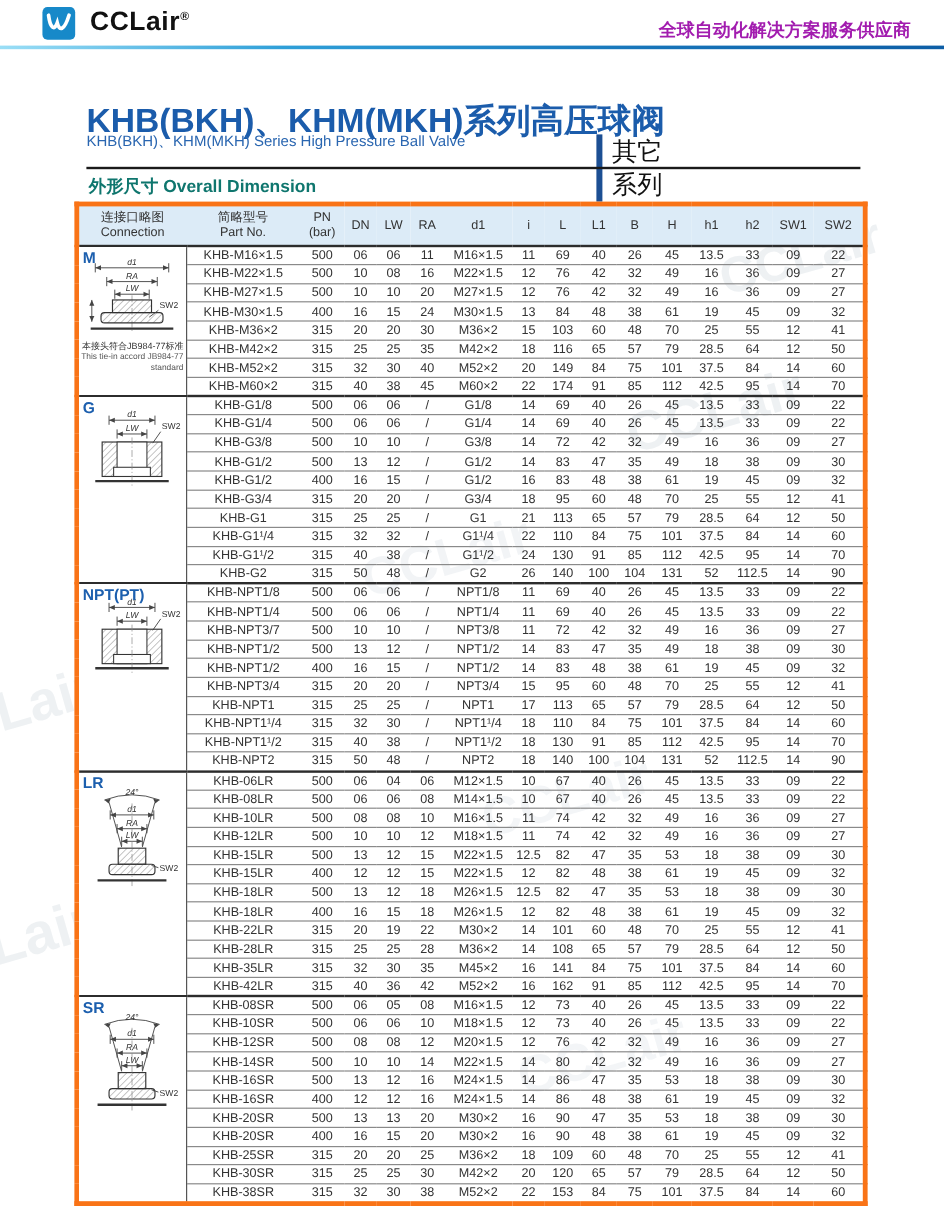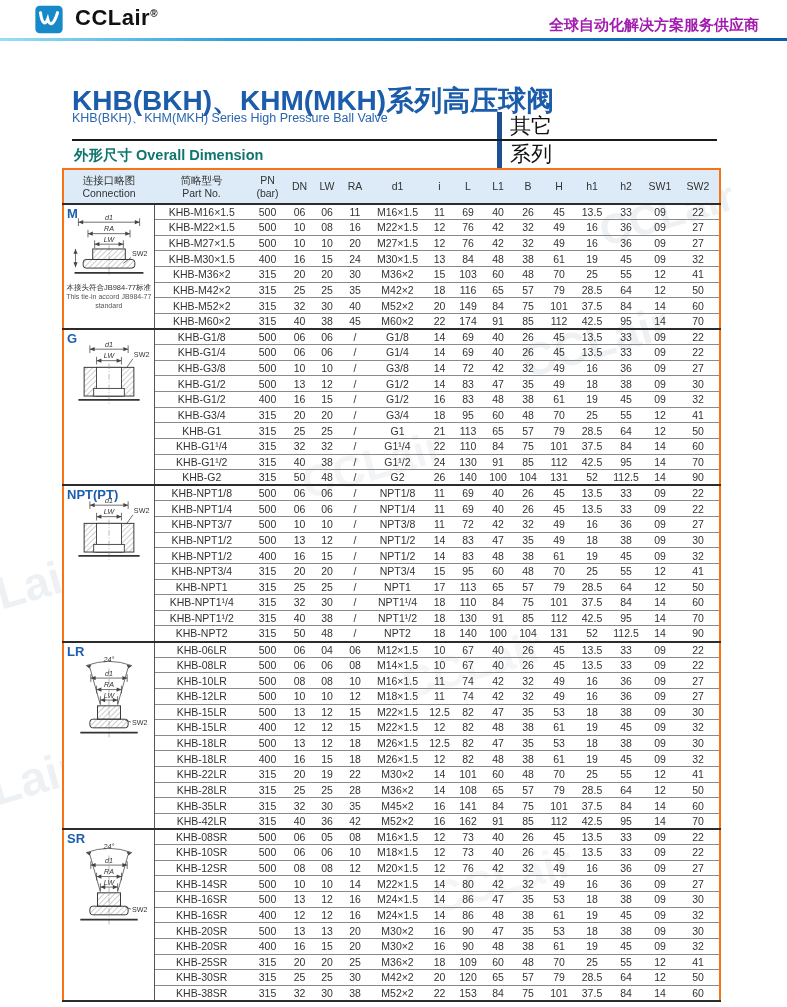--- a/index.html
+++ b/index.html
@@ -20,33 +20,33 @@
   .title-zh { position:absolute; left:72px; top:82px; font-size:28px; font-weight:bold; color:#1b5cab; }
   .title-en { position:absolute; left:72px; top:110px; font-size:12.5px; color:#2a66b0; }
   .other-series { position:absolute; left:497px; top:80px; display:flex; gap:8px;margin-top:32px; }
   .os-bar { width:5px; height:56px; background:#1c4f93; }
   .os-text { font-family:"Liberation Serif", serif; font-size:21px; line-height:28px; color:#111; }
   .title-rule { position:absolute; left:72px; top:139px; width:645px; height:2px; background:#1a1a1a; }
   .sec-heading { position:absolute; left:74px; top:146px; font-size:14.5px; font-weight:bold; color:#0f766e; }
   
   .tbl-wrap { position:absolute; left:62px; top:168px; width:657px; }
   table { border-collapse:collapse; table-layout:fixed; width:657px;
-    border:2px solid #f97316; }
+    border:4px solid #f97316; }
   thead th { background:#dcebf7; font-weight:normal; font-size:10.5px; color:#333;
     border-bottom:2px solid #2c2c2c; padding:3px 0; line-height:13px; height:35px; vertical-align:middle; }
   tbody tr { height:15.63px; }
   tbody td { font-size:10.5px; color:#333; text-align:center; vertical-align:middle;
     border-bottom:1px solid #8a8a8a; padding:0; line-height:14px; overflow:hidden; white-space:nowrap; }
   tbody tr.sec-end td { border-bottom:2px solid #2c2c2c; }
   td.conn-cell { border-right:1px solid #555; border-bottom:2px solid #2c2c2c;
     vertical-align:top; position:relative; background:#fff; }
   .sec-label { position:absolute; left:3px; top:2px; font-size:13px; font-weight:bold; color:#1c5fae; }
   .conn-inner { width:100%; height:100%; display:flex; flex-direction:column;
     align-items:center; justify-content:center; padding-top:10px; }
-  .conn-note { font-size:7.5px; line-height:9px; color:#333; text-align:center; margin-top:2px; }
+  .conn-note { font-size:7.5px; line-height:9px; color:#333; text-align:right; margin-top:2px; }
   .conn-note .n2 { color:#555; font-size:7px; }
   
   .dt { font:italic 7.5px "Liberation Sans",sans-serif; fill:#333; text-anchor:middle; }
   .dts { font:7.5px "Liberation Sans",sans-serif; fill:#333; }
   
   .wm { position:absolute; font-weight:bold; color:rgba(125,145,165,.13);
     transform:rotate(-16deg); pointer-events:none; white-space:nowrap; }
 </style>
 </head>
 <body>

